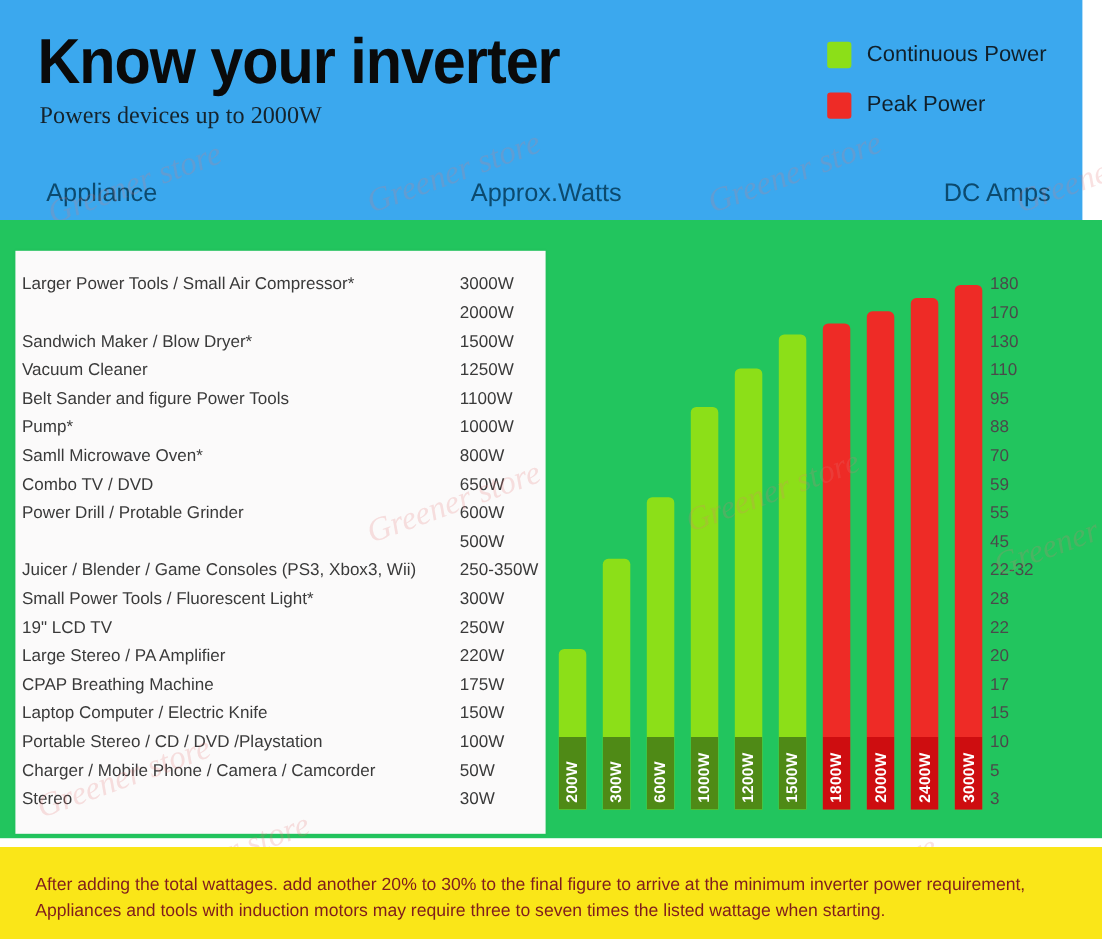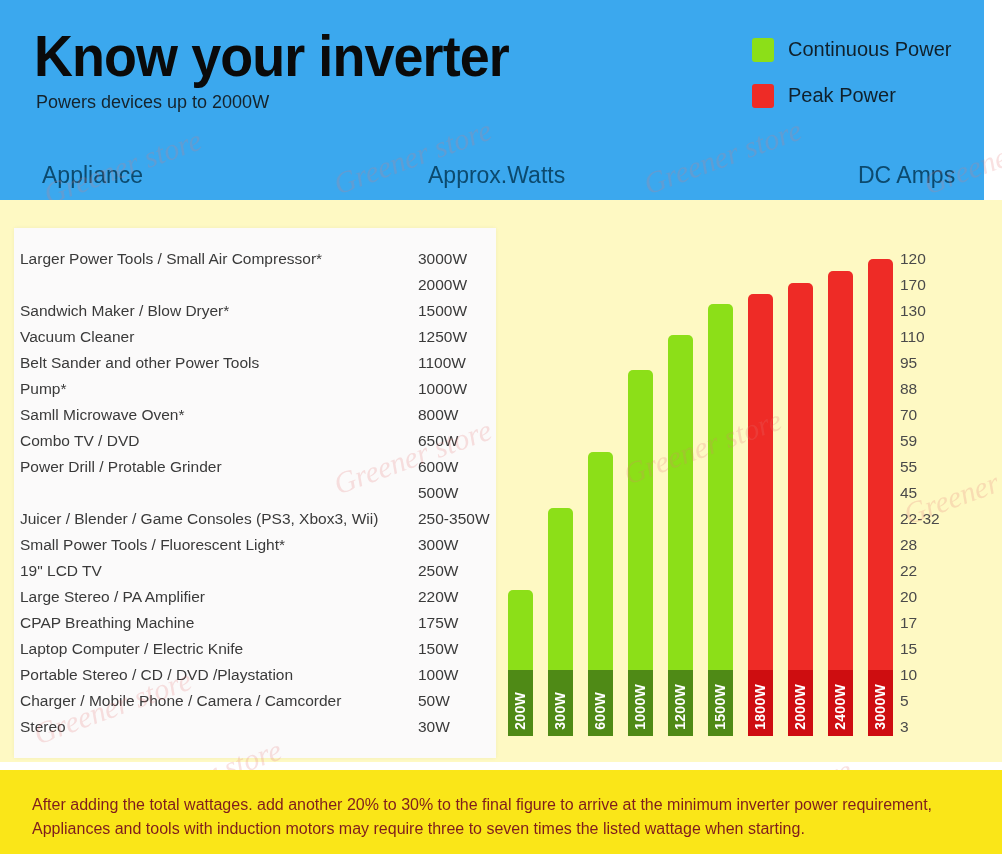--- a/index.html
+++ b/index.html
@@ -36,24 +36,25 @@
     color: #0a0a0a;
     font-family: "Liberation Sans", sans-serif;
     white-space: nowrap;
     transform: scaleX(0.93);
     transform-origin: left top;
   }
   #subtitle {
     position: absolute;
     left: 36px;
     top: 92px;
-    font-size: 18px;
+    font-size: 22px;
     color: #15232c;
     white-space: nowrap;
     font-weight: 400;
+    font-family: Liberation Serif, serif;
   }
   #legend {
     position: absolute;
     left: 752px;
     top: 38px;
     width: 240px;
   }
   .legend-row {
     display: flex;
     align-items: flex-start;
@@ -81,21 +82,21 @@
   #col-head-appliance { left: 42px; }
   #col-head-watts { left: 428px; }
   #col-head-amps { left: 858px; }
 
   
   #body-area {
     position: absolute;
     left: 0; top: 200px;
     width: 1002px;
     height: 562px;
-    background: #fef9c3;
+    background: #22c55e;
   }
   #list-panel {
     position: absolute;
     left: 14px;
     top: 28px;
     width: 482px;
     height: 530px;
     background: #fbfafa;
     box-shadow: 0 0 4px rgba(0,0,0,0.05);
   }
@@ -238,38 +239,38 @@
     <div class="wm" style="left:640px; top:140px;">Greener store</div>
     <div class="wm" style="left:920px; top:140px;">Greener store</div>
   </div>
 
   <div id="body-area">
     <div id="list-panel"></div>
     <div id="rows">
         <div class="row">
           <span class="appliance">Larger Power Tools / Small Air Compressor*</span>
           <span class="watts">3000W</span>
-          <span class="amps">120</span>
+          <span class="amps">180</span>
         </div>
         <div class="row">
           <span class="watts">2000W</span>
           <span class="amps">170</span>
         </div>
         <div class="row">
           <span class="appliance">Sandwich Maker / Blow Dryer*</span>
           <span class="watts">1500W</span>
           <span class="amps">130</span>
         </div>
         <div class="row">
           <span class="appliance">Vacuum Cleaner</span>
           <span class="watts">1250W</span>
           <span class="amps">110</span>
         </div>
         <div class="row">
-          <span class="appliance">Belt Sander and other Power Tools</span>
+          <span class="appliance">Belt Sander and figure Power Tools</span>
           <span class="watts">1100W</span>
           <span class="amps">95</span>
         </div>
         <div class="row">
           <span class="appliance">Pump*</span>
           <span class="watts">1000W</span>
           <span class="amps">88</span>
         </div>
         <div class="row">
           <span class="appliance">Samll Microwave Oven*</span>

